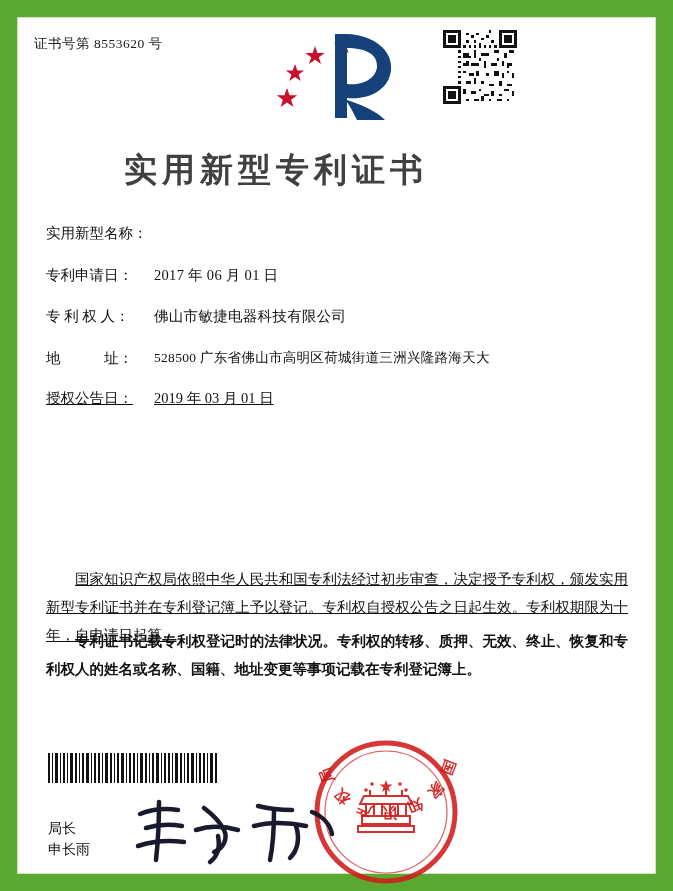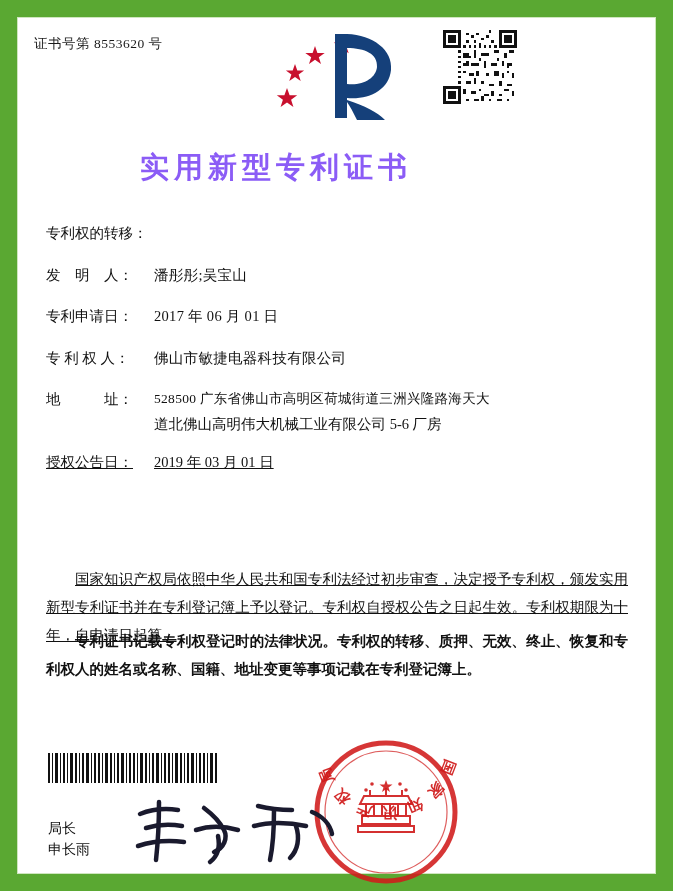--- a/index.html
+++ b/index.html
@@ -73,24 +73,24 @@
     top: 12px;
     width: 74px;
     height: 74px;
   }
 
   .title {
     position: absolute;
     left: 0; right: 0;
     top: 130px;
     text-align: center;
-    font-size: 29px;
+    font-size: 33px;
     font-weight: bold;
     letter-spacing: 5px;
-    color: #8b5cf6;
+    color: #404040;
     font-family: "DejaVu Serif", "Liberation Serif", serif;
   }
 
   .fields {
     position: absolute;
     left: 28px;
     top: 205px;
     width: 580px;
     font-size: 14.5px;
     color: #111111;
@@ -309,45 +309,40 @@
             <rect x="23" y="17" width="1" height="2"></rect>
         </g>
       </svg>
     </div>
 
     <div class="title">实用新型专利证书</div>
 
     <div class="fields">
 
       <div class="frow">
-        <div class="flabel">专利权的转移：</div>
+        <div class="flabel">实用新型名称：</div>
       </div>
 
-      <div class="frow">
-        <div class="flabel">发　明　人：</div>
-        <div class="fvalue">潘彤彤;吴宝山</div>
-      </div>
 
 
       <div class="frow">
         <div class="flabel">专利申请日：</div>
         <div class="fvalue">2017 年 06 月 01 日</div>
       </div>
 
       <div class="frow">
         <div class="flabel">专 利 权 人：</div>
         <div class="fvalue">佛山市敏捷电器科技有限公司</div>
       </div>
 
       <div class="frow">
         <div class="flabel">地　　　址：</div>
         <div class="fvalue small">528500 广东省佛山市高明区荷城街道三洲兴隆路海天大</div>
       </div>
 
-      <div class="addr-line2">道北佛山高明伟大机械工业有限公司 5-6 厂房</div>
 
       <div class="tworow">
         <div class="col1">
           <div class="flabel">授权公告日：</div>
           <div>2019 年 03 月 01 日</div>
         </div>
       </div>
 
     </div>
 

